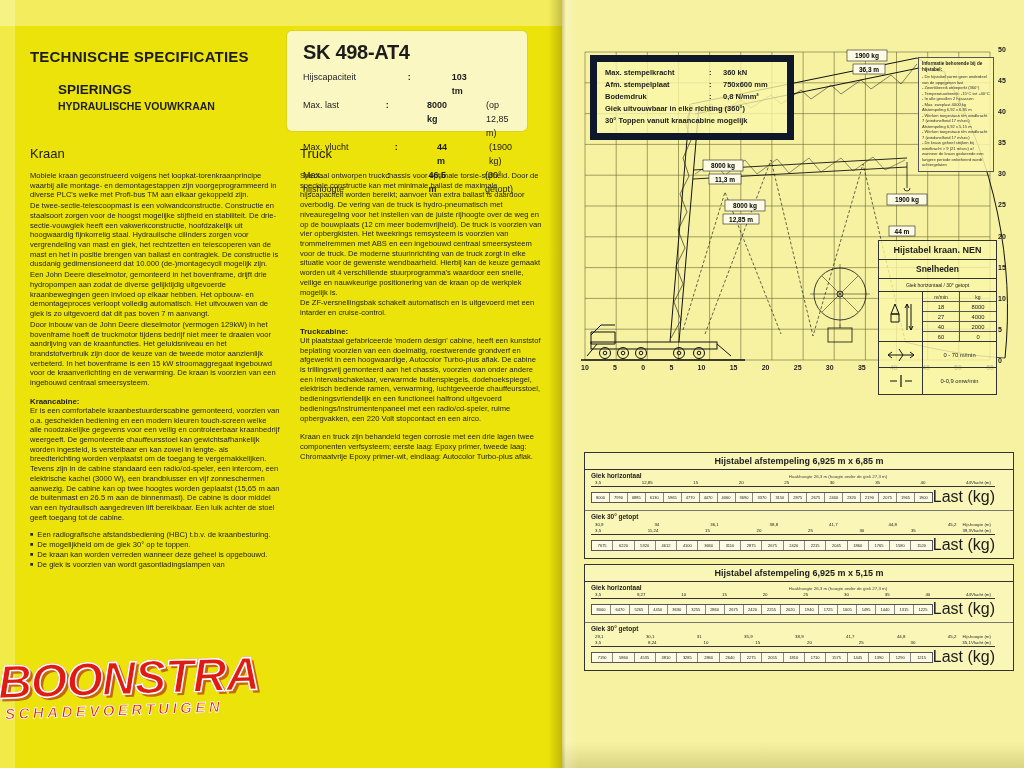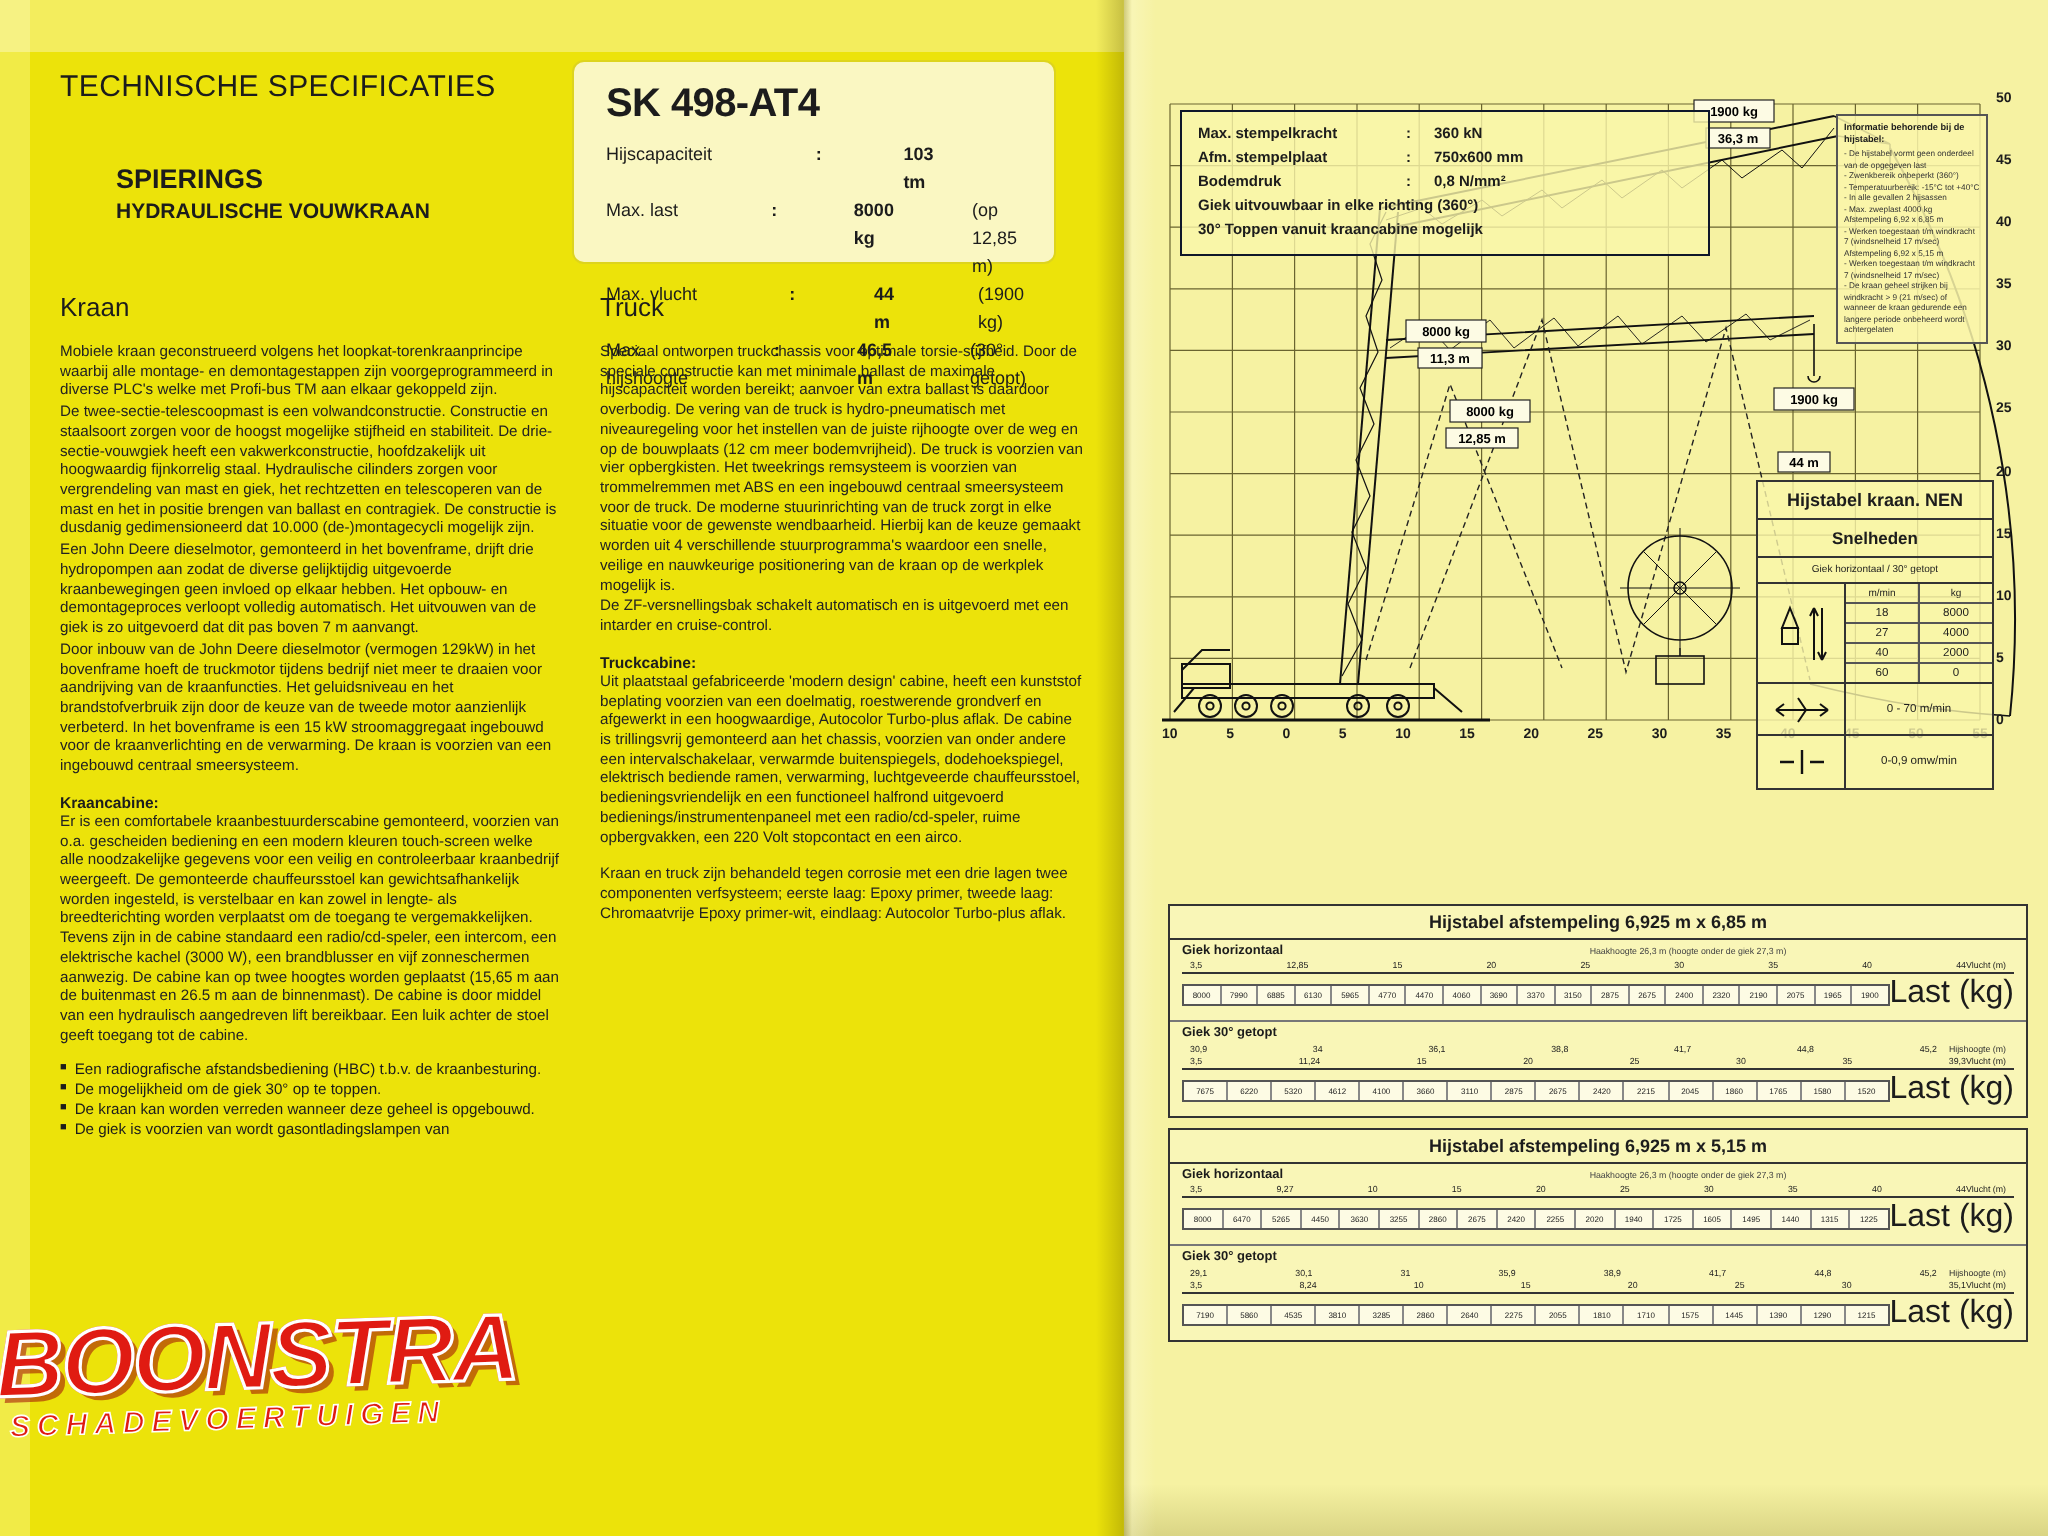--- a/index.html
+++ b/index.html
@@ -6,21 +6,21 @@
   html,body { width:1024px; height:768px; overflow:hidden; background:#c9c29a; }
   body { font-family:"Liberation Sans", sans-serif; color:#1c1c1c; position:relative; }
 
   .spread { position:absolute; inset:0; }
 
   
   .left-page { position:absolute; left:0; top:0; width:562px; height:768px; background:#ece30a; }
   .left-top-strip { position:absolute; left:0; top:0; width:562px; height:26px; background:rgba(255,255,230,.38); }
   .left-edge-strip { position:absolute; left:0; top:0; width:15px; height:768px; background:rgba(255,255,230,.28); }
 
-  .doc-title { position:absolute; left:30px; top:35px; font-size:15px; font-weight:normal; letter-spacing:.2px; }
+  .doc-title { position:absolute; left:30px; top:48px; font-size:15px; font-weight:bold; letter-spacing:.2px; }
   .brand { position:absolute; left:58px; top:82px; }
   .brand .brand-name { font-size:13.5px; font-weight:bold; }
   .brand .brand-sub { font-size:10.5px; font-weight:bold; margin-top:3px; }
 
   .col { position:absolute; top:146px; }
   .col-kraan { left:30px; width:250px; }
   .col-truck { left:300px; width:242px; }
   .col h3 { font-size:13px; font-weight:normal; margin-bottom:10px; }
   .col p { font-size:7.6px; line-height:1.28; color:#222; margin-bottom:1px; }
   .sub-heading { font-size:7.8px; font-weight:bold; margin-top:9px; }
@@ -54,21 +54,21 @@
   
   .fold { position:absolute; left:548px; top:0; width:30px; height:768px;
           background:linear-gradient(90deg, rgba(90,80,0,0) 0%, rgba(90,80,0,.28) 45%, rgba(255,255,240,.25) 60%, rgba(90,80,0,0) 100%); z-index:4; }
 
   
   .right-page { position:absolute; left:562px; top:0; width:462px; height:768px; background:#f6f2a2; }
   .right-bottom-shade { position:absolute; left:0; bottom:0; width:462px; height:26px;
           background:linear-gradient(180deg, rgba(90,80,0,0), rgba(90,80,0,.18)); }
 
   
-  .stempel-box { position:absolute; left:28px; top:55px; width:265px; border:1px solid #0f172a;
+  .stempel-box { position:absolute; left:28px; top:55px; width:204px; border:7px solid #0f172a;
                  padding:5px 8px 6px 8px; font-size:7.5px; font-weight:bold; line-height:1.6; background:rgba(250,246,170,.8); }
   .stempel-row { display:flex; }
   .stempel-row .lbl { width:104px; }
   .stempel-row .colon { width:14px; }
   .stempel-note { font-weight:bold; }
 
   
   .diagram-svg { position:absolute; left:13px; top:42px; width:440px; height:352px; }
   .x-axis { position:absolute; left:19px; top:364px; width:413px; display:flex; justify-content:space-between;
             font-size:7px; font-weight:600; }
@@ -100,21 +100,21 @@
   .nen-speed-table .sp-head { font-weight:normal; font-size:5px; }
   .nen-simple-row { display:flex; align-items:center; border-bottom:1px solid #333; min-height:26px; }
   .nen-simple-row:last-child { border-bottom:none; }
   .nen-simple-row .icon-cell { width:44px; display:flex; align-items:center; justify-content:center; border-right:1px solid #333; align-self:stretch; }
   .nen-simple-row .val-cell { flex:1; font-size:5.8px; text-align:center; }
 
   
   .tables-wrap { position:absolute; left:22px; top:452px; width:430px; }
   .hijstabel { border:1px solid #333; background:rgba(252,249,200,.55); margin-bottom:5px; }
   .ht-title { text-align:center; font-size:9px; font-weight:bold; padding:3px 0; border-bottom:1px solid #333; }
-  .ht-section { padding:2px 6px 4px 6px; }
+  .ht-section { padding:2px 18px 4px 6px; }
   .ht-section + .ht-section { border-top:.5px solid #777; }
   .ht-head { display:flex; align-items:baseline; }
   .ht-row-label { font-size:6.5px; font-weight:bold; width:90px; }
   .ht-note { flex:1; text-align:center; font-size:4.4px; color:#444; }
   .ht-values-row { display:flex; justify-content:space-between; align-items:center; font-size:4.4px; margin-top:2px; padding:0 4px; }
   .ht-values-row .axis-tag { font-size:4.4px; color:#333; margin-left:6px; white-space:nowrap; }
   .ht-ruler { display:flex; justify-content:space-between; align-items:center; font-size:4.4px; border-bottom:.5px solid #333; padding:1px 4px; }
   .ht-band { display:flex; align-items:center; margin-top:1px; }
   .ht-band-cells { display:flex; flex:1; border:.5px solid #555; background:#fdfbe4; }
   .band-cell { flex:1; font-size:4px; text-align:center; padding:2px 0; border-right:.4px solid #888; color:#222; }

